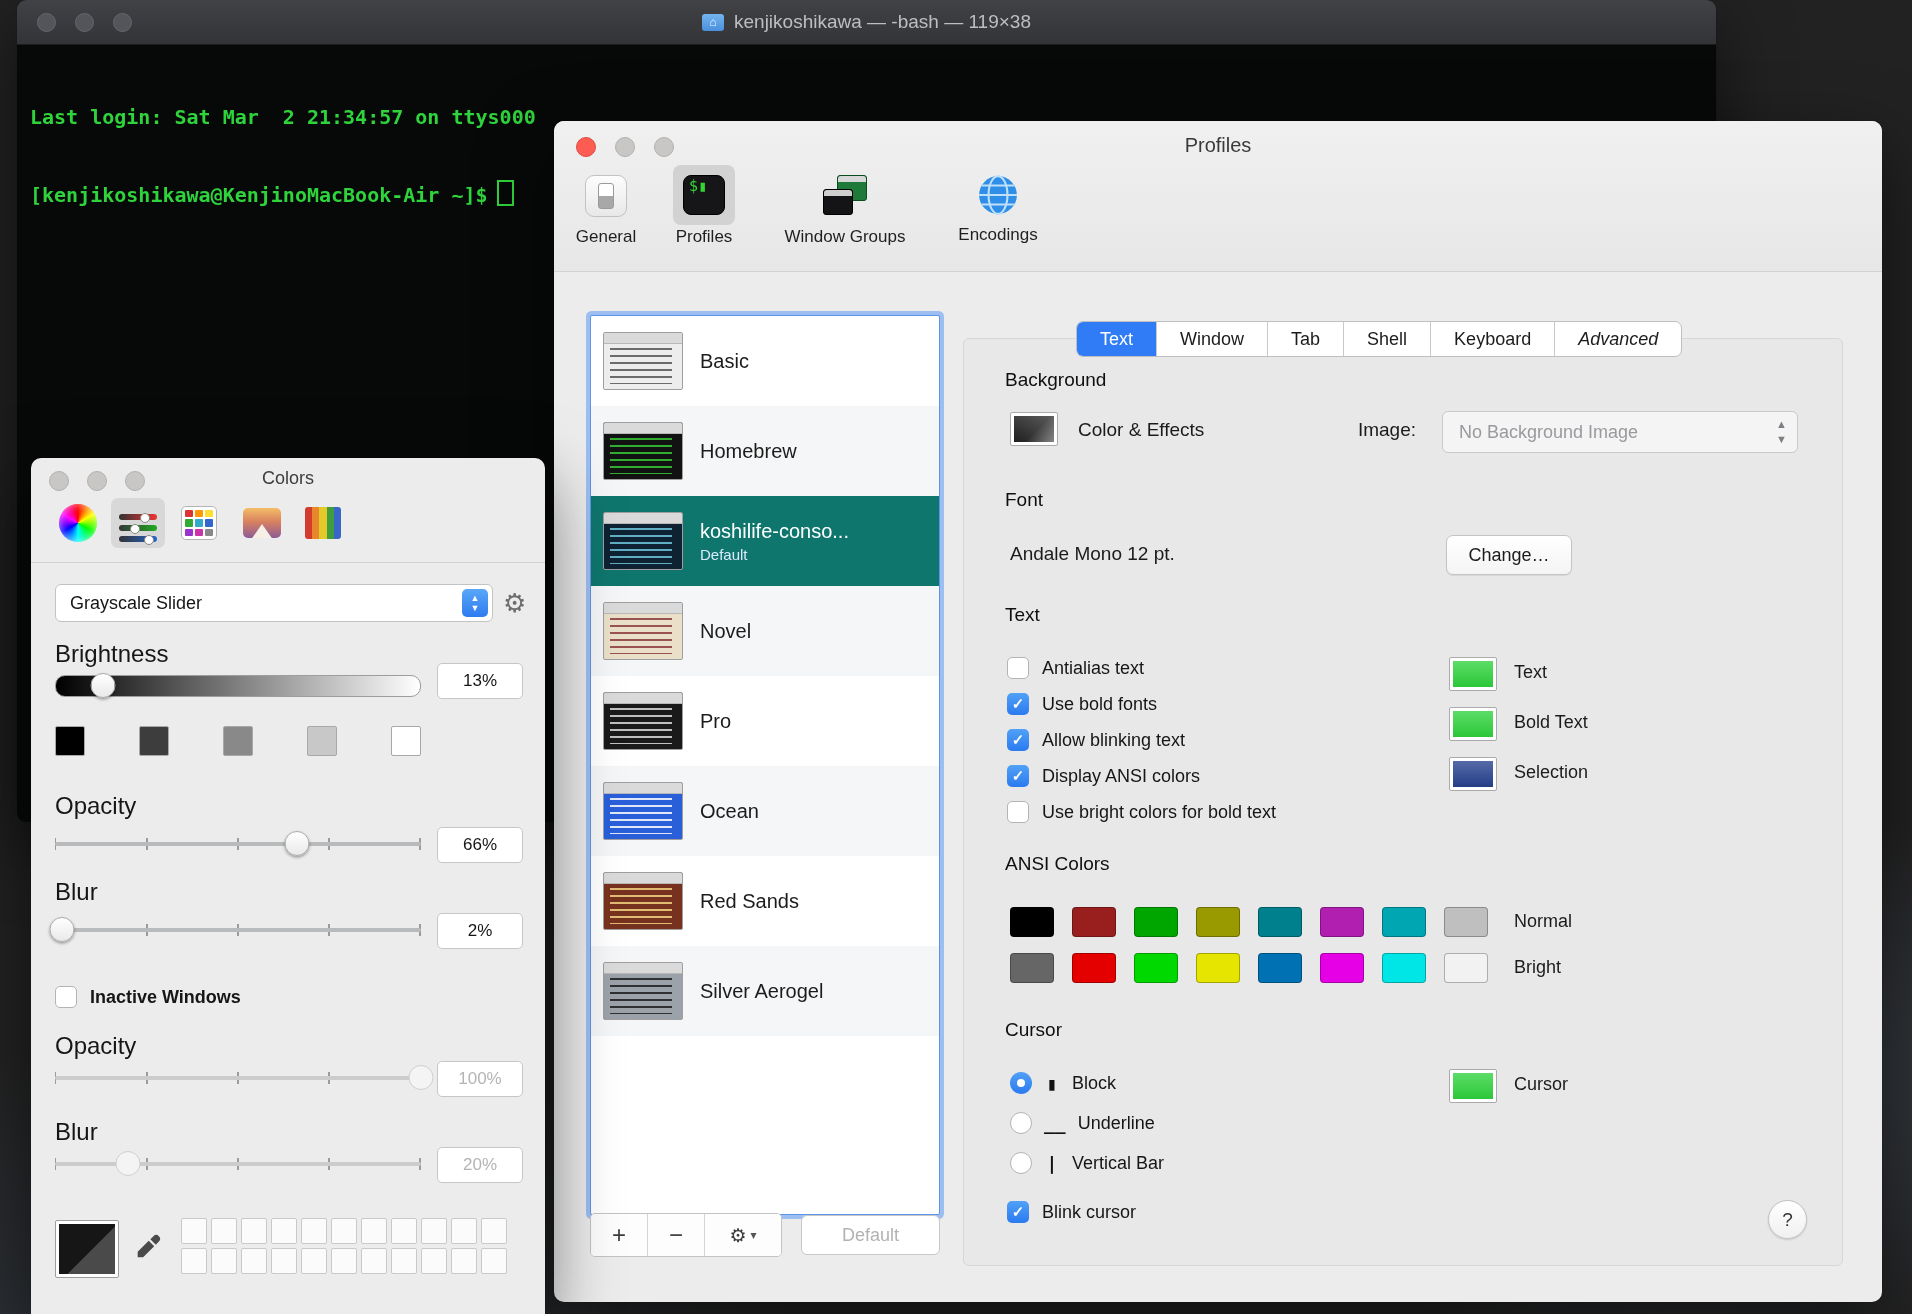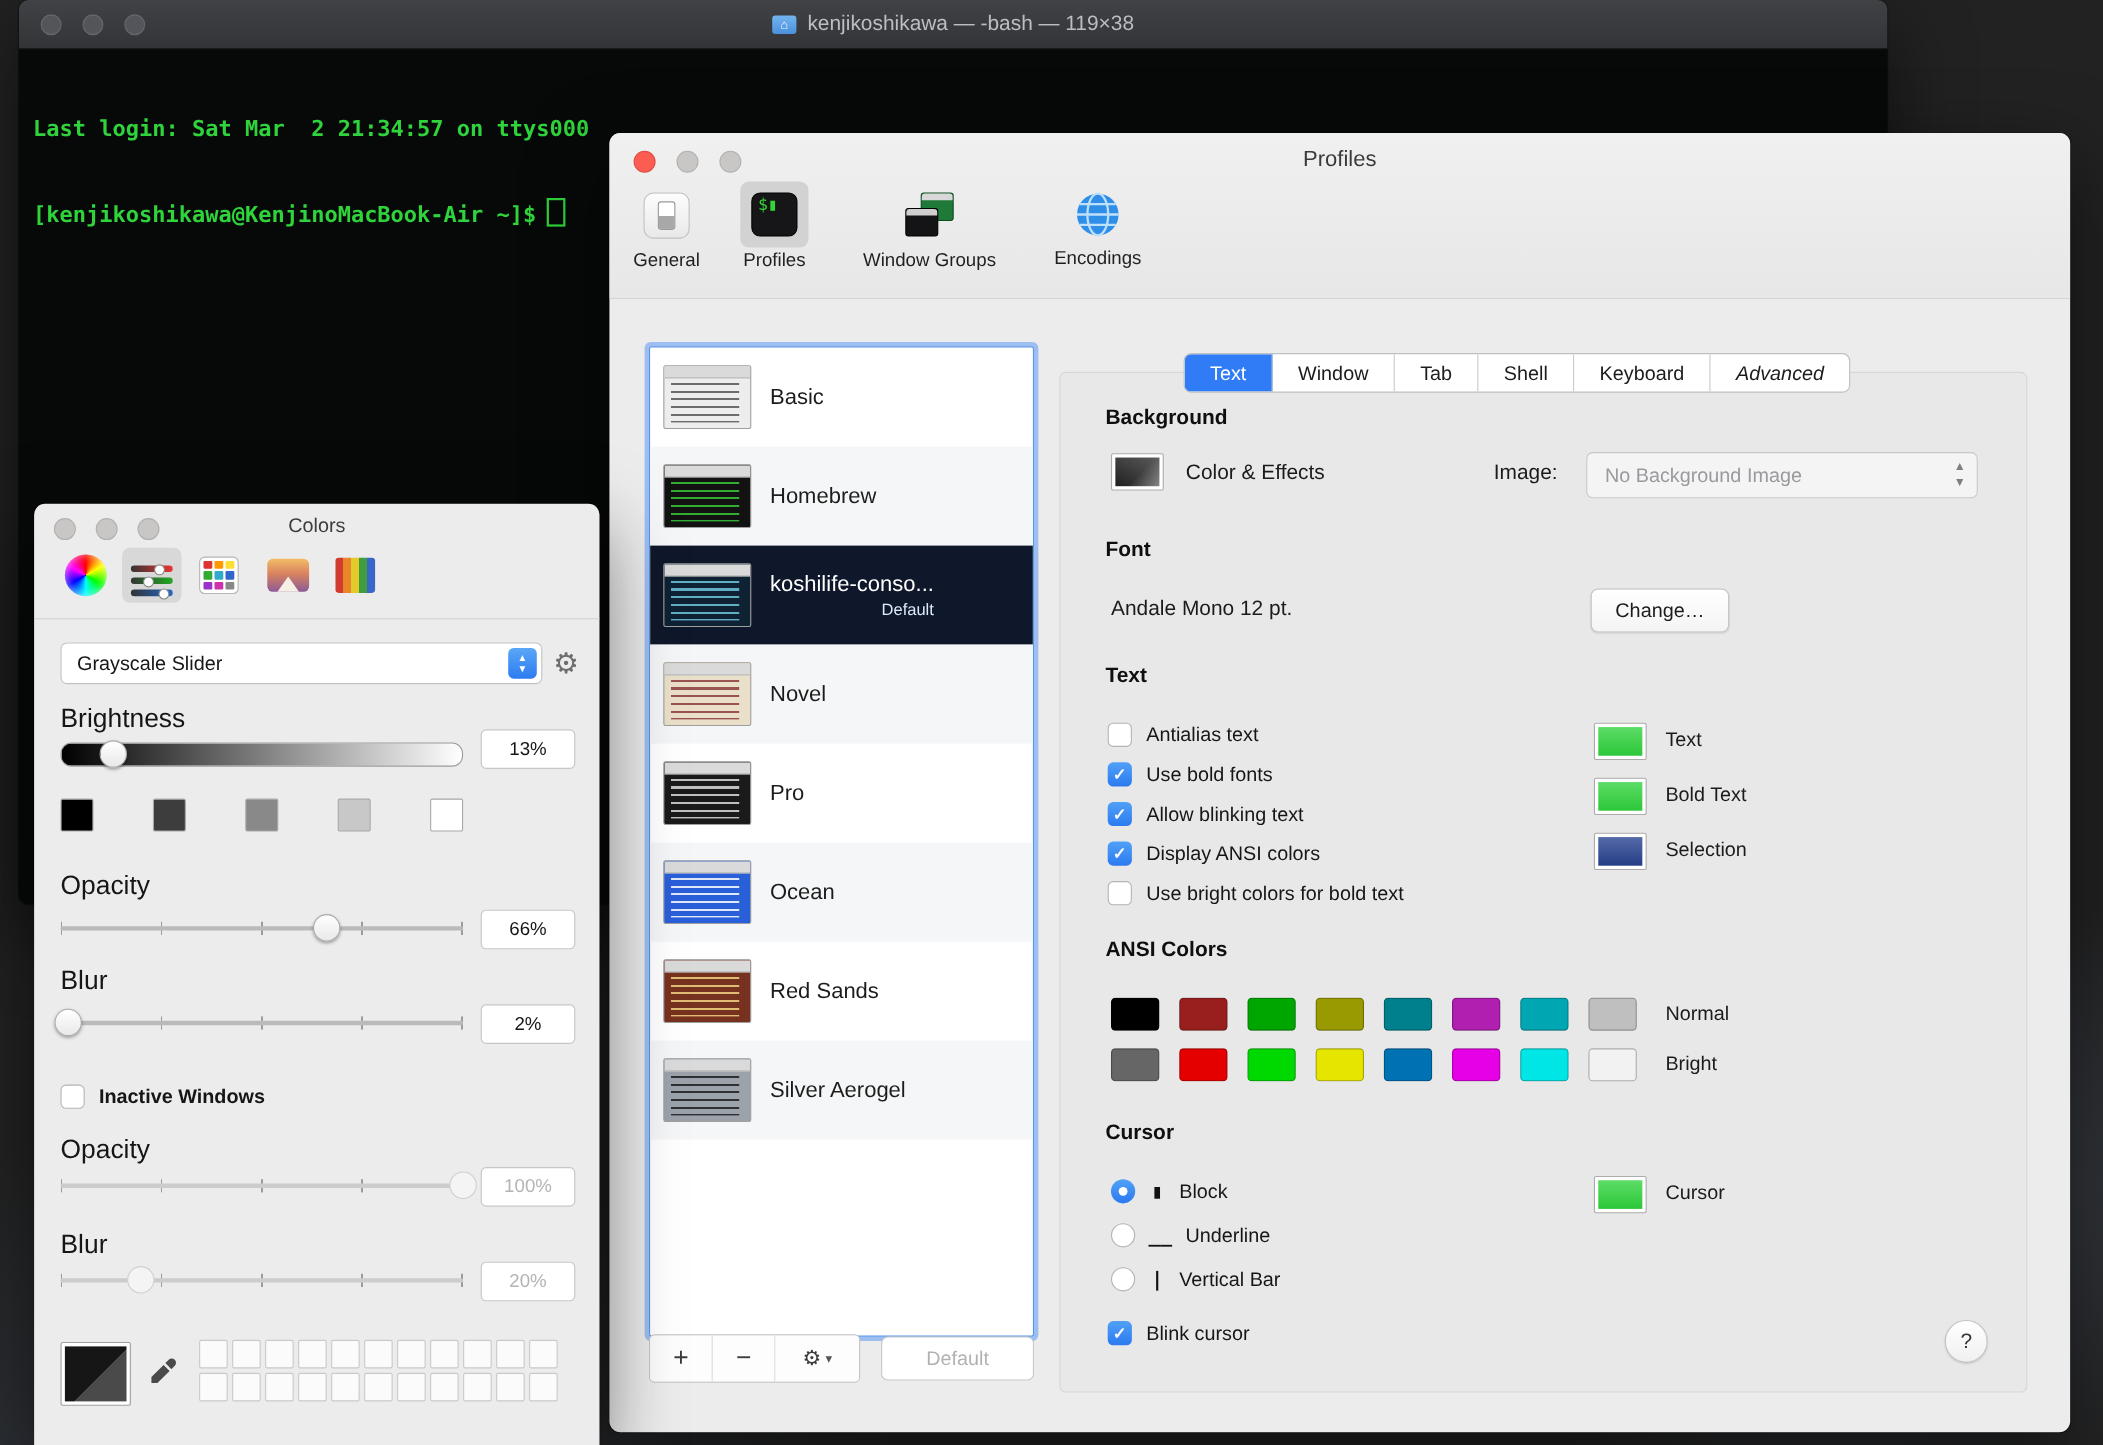--- a/index.html
+++ b/index.html
@@ -47,21 +47,21 @@
   .icon-wingroups .w1::before{content:"";position:absolute;left:0;right:0;top:0;height:6px;background:#d8d8d8;border-radius:3px 3px 0 0;}
   .icon-wingroups .w2{position:absolute;left:0;bottom:0;width:28px;height:24px;border-radius:3px;background:#141416;border:1px solid #000;}
   .icon-wingroups .w2::before{content:"";position:absolute;left:0;right:0;top:0;height:6px;background:#cfcfcf;border-radius:3px 3px 0 0;}
   .icon-globe{width:42px;height:42px;margin:1px auto;}
 
   
   #plist{position:absolute;left:36px;top:194px;width:348px;height:898px;background:#fff;border:1px solid #5a95e8;border-radius:2px;
     box-shadow:0 0 0 4px rgba(105,160,245,.60);overflow:hidden;}
   .plist-row{height:90px;display:flex;align-items:center;padding-left:12px;box-sizing:border-box;}
   .plist-row:nth-child(even){background:#f5f6f7;}
-  .plist-row[data-selected="true"]{background:#0f172a;text-align:right;}
+  .plist-row[data-selected="true"]{background:#0f766e;}
   .pthumb{width:78px;height:56px;border:1px solid #9f9f9f;border-radius:2px;background:#fff;position:relative;overflow:hidden;flex:none;margin-right:17px;}
   .pthumb-bar{position:absolute;top:0;left:0;right:0;height:10px;background:#dadada;border-bottom:1px solid #b8b8b8;}
   .pthumb-lines{position:absolute;left:6px;right:10px;top:15px;bottom:5px;opacity:.85;
     background-image:repeating-linear-gradient(180deg, currentColor 0 2px, transparent 2px 7px);}
   .ptext{min-width:0;}
   .pname{font-size:20px;color:#1c1c1c;white-space:nowrap;overflow:hidden;text-overflow:ellipsis;}
   .plist-row[data-selected="true"] .pname{color:#fff;}
   .psub{font-size:15px;color:#dce9ff;margin-top:3px;}
   .psub:empty{display:none;}
 
@@ -71,21 +71,21 @@
   #list-btns .chev{font-size:12px;color:#555;}
   #default-btn{position:absolute;left:247px;top:1094px;width:137px;height:38px;background:#fff;border:1px solid #c8c8c8;border-radius:6px;
     display:flex;align-items:center;justify-content:center;font-size:18px;color:#b2b2b2;}
 
   
   #content-panel{position:absolute;left:409px;top:217px;width:878px;height:926px;background:#e8e8e9;border:1px solid #d7d7d7;border-radius:6px;}
   #tabs{position:absolute;left:522px;top:200px;height:34px;display:inline-flex;background:#fff;border:1px solid #bfbfbf;border-radius:7px;overflow:hidden;z-index:3;}
   .seg{display:flex;align-items:center;justify-content:center;padding:0 23px;font-size:18px;color:#1c1c1c;border-right:1px solid #c9c9c9;}
   .seg:last-child{border-right:none;font-style:italic;}
   .seg[data-selected="true"]{background:#2f7cf6;color:#fff;}
-  .heading{position:absolute;font-size:19px;font-weight:bold;color:#0f0f0f;}
+  .heading{position:absolute;font-size:19px;font-weight:normal;color:#0f0f0f;}
   .plabel{position:absolute;font-size:19px;color:#1b1b1b;}
   .well{position:absolute;width:48px;height:34px;background:#fff;border:1px solid #ababab;border-radius:2px;padding:3px;box-sizing:border-box;}
   .well .fill{width:100%;height:100%;position:relative;}
   .well .fill::after{content:"";position:absolute;inset:0;background:linear-gradient(rgba(255,255,255,.22), rgba(0,0,0,.06));}
   .bgwell .fill{background:linear-gradient(135deg,#0c0c0c 0%,#2a2a2a 55%,#8f8f8f 100%) !important;}
   .popup{position:absolute;left:888px;top:290px;width:356px;height:42px;background:#f4f4f5;border:1px solid #c9c9c9;border-radius:6px;
     display:flex;align-items:center;box-sizing:border-box;padding-left:16px;font-size:18px;color:#9a9a9e;}
   .popup .chevs{position:absolute;right:10px;top:5px;display:flex;flex-direction:column;align-items:center;line-height:15px;font-size:11px;color:#7e7e84;}
   .pushbtn{position:absolute;background:linear-gradient(#ffffff,#f4f4f4);border:1px solid #c4c4c4;border-radius:7px;
     display:flex;align-items:center;justify-content:center;font-size:18px;color:#1b1b1b;box-shadow:0 1px 1px rgba(0,0,0,.08);}

